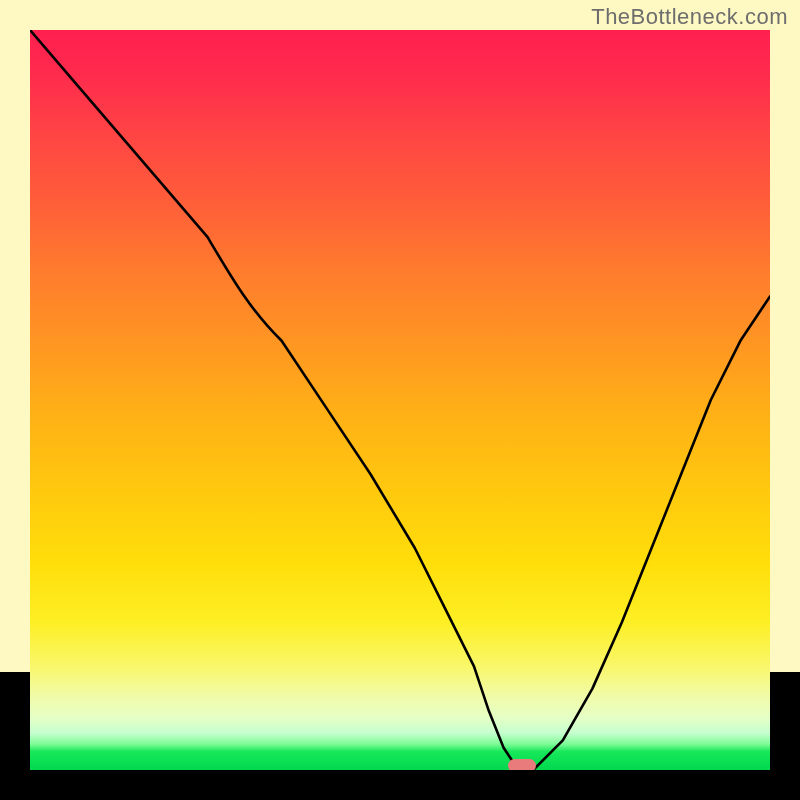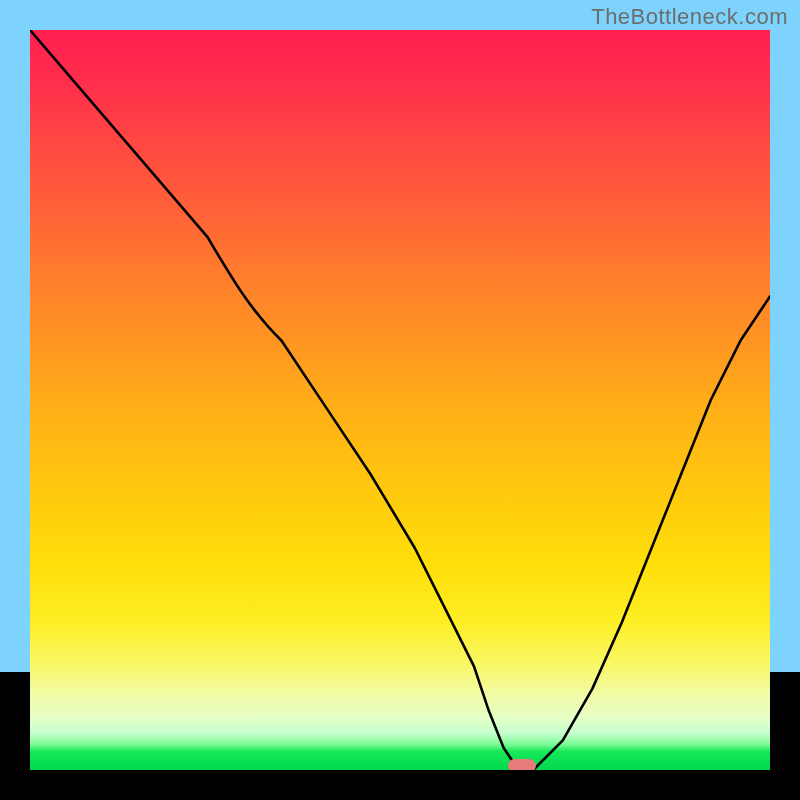--- a/index.html
+++ b/index.html
@@ -8,21 +8,21 @@
     width: 800px;
     height: 800px;
     background: #000;
     overflow: hidden;
     font-family: Arial, Helvetica, sans-serif;
   }
   .frame {
     position: relative;
     width: 800px;
     height: 672px;
-    background: #7dd3fc;
+    background: #fef9c3;
   }
   .watermark {
     position: absolute;
     top: 4px;
     right: 12px;
     color: #6d6d6d;
     font-size: 22px;
     font-weight: 500;
     letter-spacing: 0.5px;
     z-index: 10;

